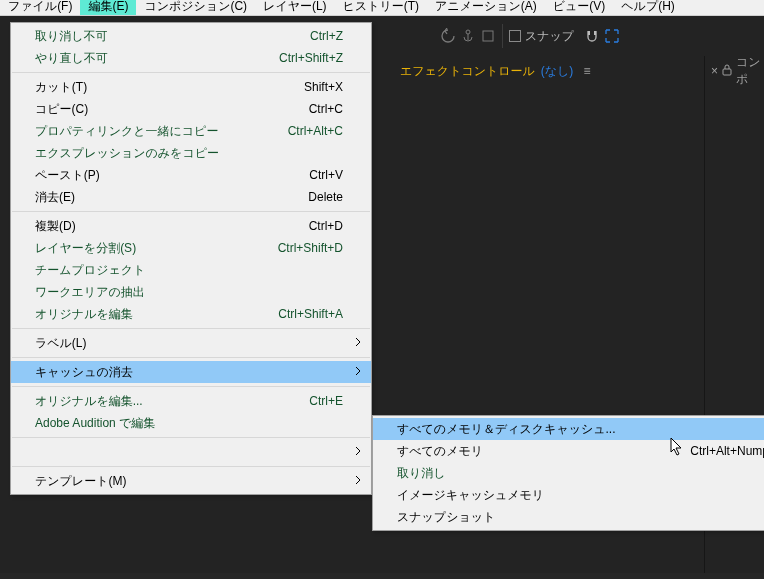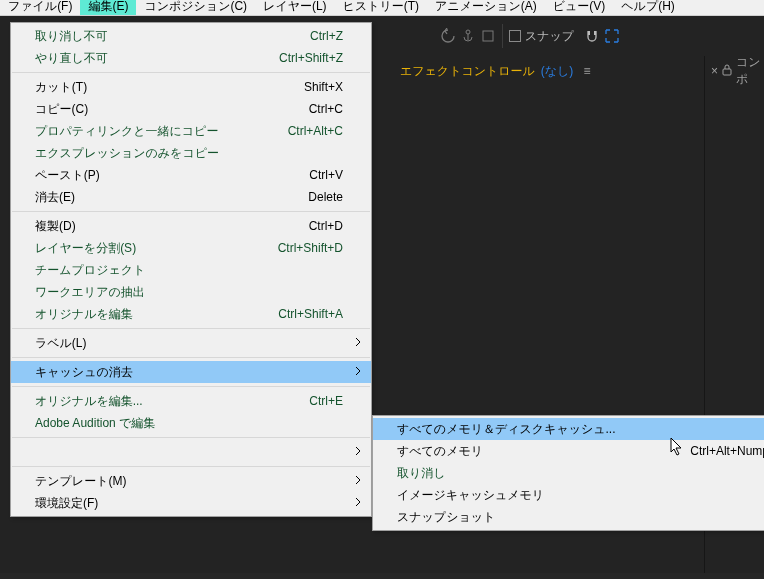--- a/index.html
+++ b/index.html
@@ -185,26 +185,20 @@
           <path d="M1 1l4 4-4 4" fill="none" stroke="currentColor"></path>
         </svg></span>
     </div>
     <div class="menu-sep"></div>
     <div class="menu-row">
       <span>テンプレート(M)</span>
       <span class="arrow"><svg width="6" height="10" viewBox="0 0 6 10">
           <path d="M1 1l4 4-4 4" fill="none" stroke="currentColor"></path>
         </svg></span>
     </div>
-    <div class="menu-row">
-      <span>環境設定(F)</span>
-      <span class="arrow"><svg width="6" height="10" viewBox="0 0 6 10">
-          <path d="M1 1l4 4-4 4" fill="none" stroke="currentColor"></path>
-        </svg></span>
-    </div>
   </div>
 
 <div class="submenu" id="cache-submenu">
     <div class="menu-row hover">
       <span>すべてのメモリ＆ディスクキャッシュ...</span>
     </div>
     <div class="menu-row">
       <span>すべてのメモリ</span>
       <span class="shortcut">Ctrl+Alt+Numpad /</span>
     </div>

